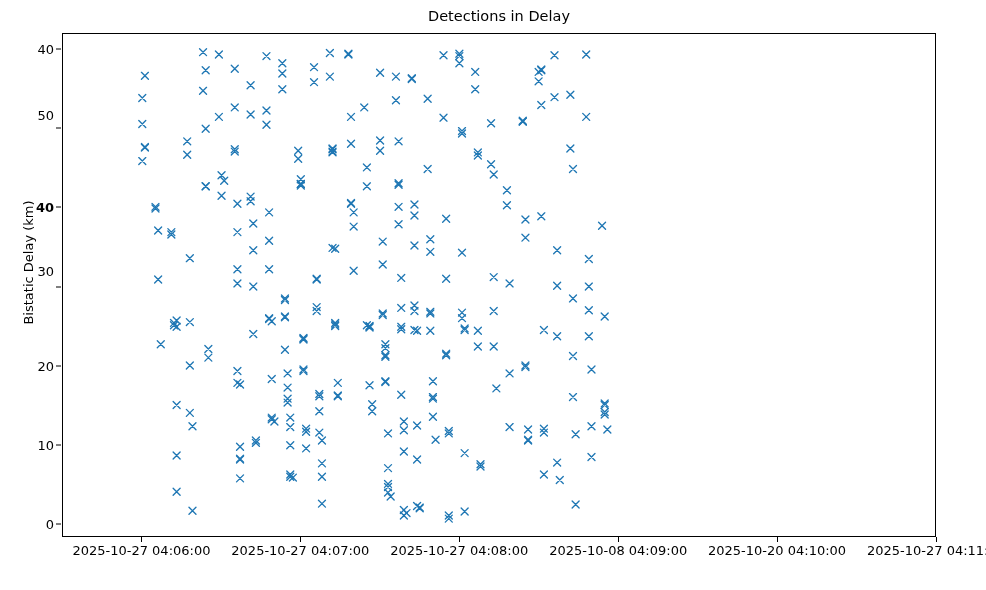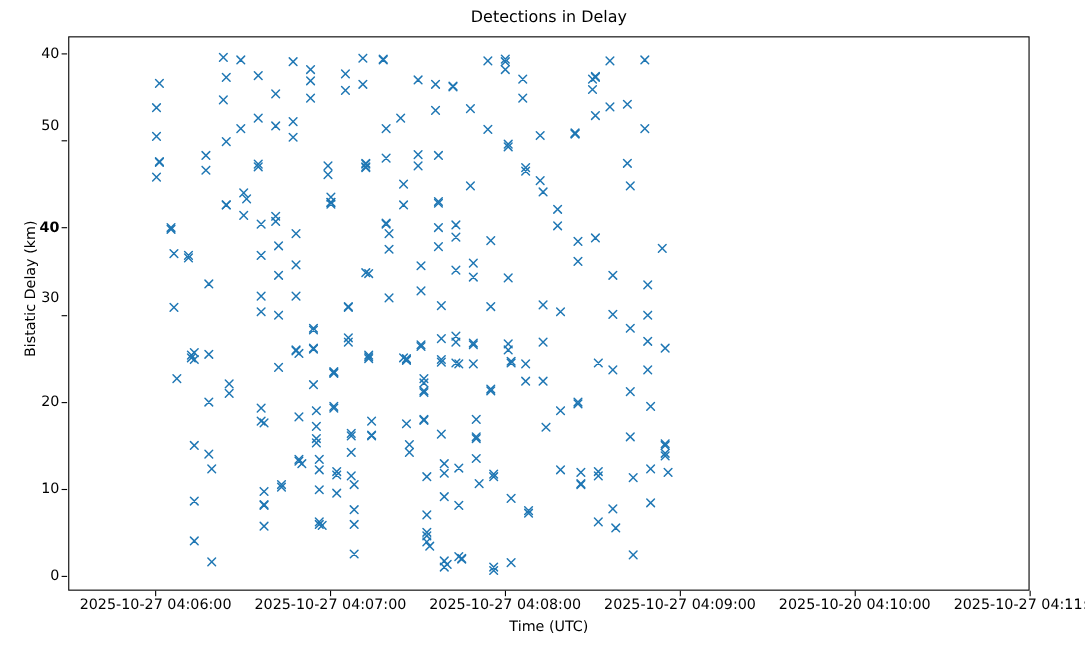--- a/index.html
+++ b/index.html
@@ -486,21 +486,20 @@
       <div class="xtick-mark" style="left: 238.364px;"></div>
       <div class="xtick-mark" style="left: 397.273px;"></div>
       <div class="xtick-mark" style="left: 556.182px;"></div>
       <div class="xtick-mark" style="left: 715.091px;"></div>
       <div class="xtick-mark" style="left: 874px;"></div>
     </div>
   <div id="xtick-labels">
       <div class="xtick-label" style="left: 141.455px;">2025-10-27 04:06:00</div>
       <div class="xtick-label" style="left: 300.364px;">2025-10-27 04:07:00</div>
       <div class="xtick-label" style="left: 459.273px;">2025-10-27 04:08:00</div>
-      <div class="xtick-label" style="left: 618.182px;">2025-10-27 04:09:00</div>
+      <div class="xtick-label" style="left: 618.182px;">2025-10-08 04:09:00</div>
       <div class="xtick-label" style="left: 777.091px;">2025-10-20 04:10:00</div>
       <div class="xtick-label" style="left: 936px;">2025-10-27 04:11:00</div>
     </div>
 
-  <div id="xaxis-label">Time (UTC)</div>
   <div id="yaxis-label">Bistatic Delay (km)</div>
 
 </div>
 
 </body></html>

